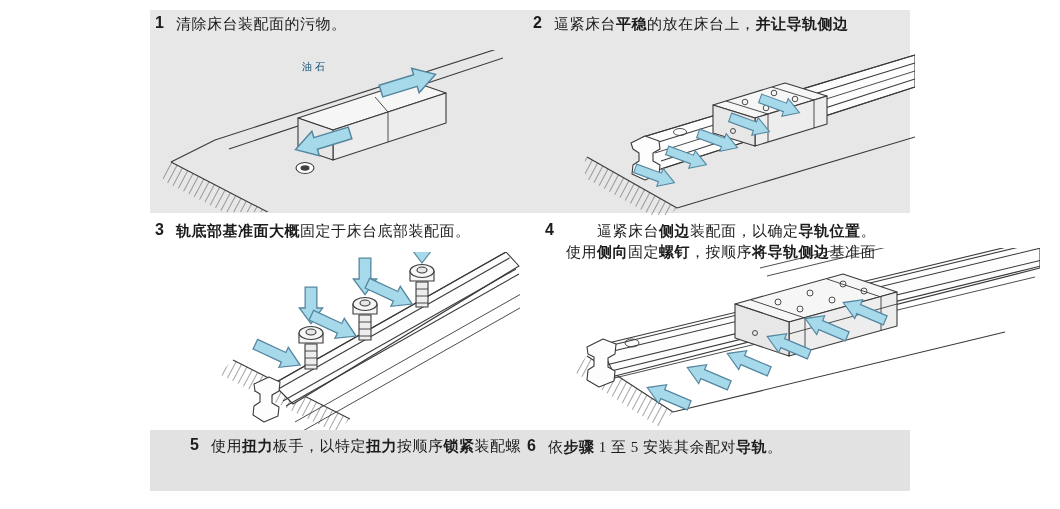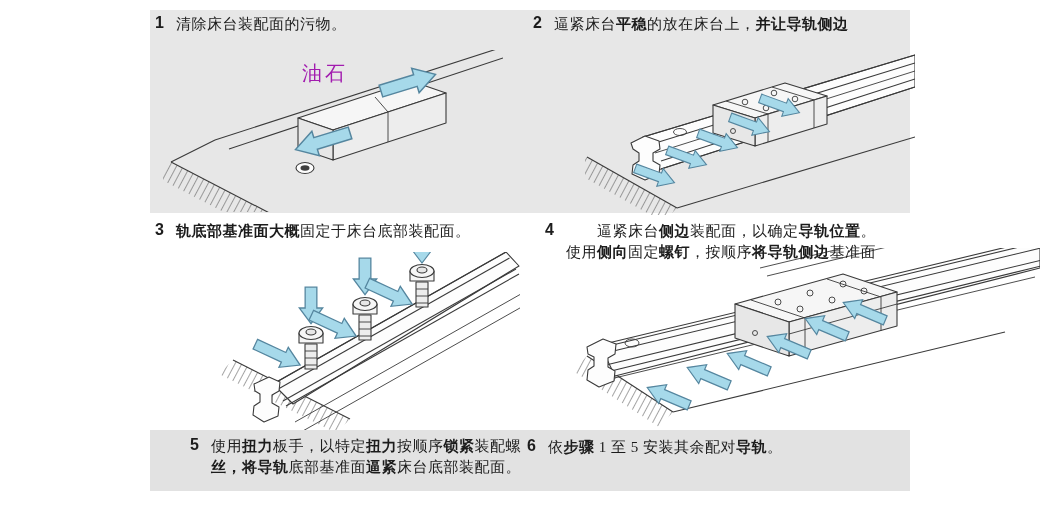--- a/index.html
+++ b/index.html
@@ -15,21 +15,21 @@
   .step .ln .b{font-weight:bold;}
   #step5 .ln:nth-child(2){margin-left:-17px;}
   .illus{position:absolute;}
   .illus line,.illus polygon,.illus path,.illus ellipse,.illus rect,.illus circle{
       stroke:var(--line-color,#3a3a3a);stroke-width:1.1;fill:none;stroke-linejoin:round;}
   .illus .f{fill:#f6f6f6}.illus .f2{fill:#ededed}.illus .f3{fill:#e7e7e7}.illus .w{fill:#fdfdfd}
   .illus .dk{fill:#3f3f3f;stroke:none}
   .illus .hb{fill:url(#hatch);stroke:none}
   .illus .thin{stroke-width:0.9}
   .arr{fill:var(--arrow-fill,#a6d9ea);stroke:var(--arrow-stroke,#55869f);stroke-width:1;}
-  .flabel{position:absolute;font-size:20px;letter-spacing:3px;color:#a21caf;}
+  .flabel{position:absolute;font-size:10px;letter-spacing:3px;color:#0c4a6e;}
 </style>
 </head>
 <body>
 
 <svg width="0" height="0" style="position:absolute" aria-hidden="true">
   <defs>
     <pattern id="hatch" patternUnits="userSpaceOnUse" width="6" height="6" patternTransform="rotate(28)">
       <line x1="0" y1="0" x2="0" y2="6" stroke="#4a4a4a" stroke-width="1"></line>
     </pattern>
     <g id="arr">
@@ -236,21 +236,20 @@
           <div class="ln"><span>使用</span><span class="b">侧向</span><span>固定</span><span class="b">螺钉</span><span>，按顺序</span><span class="b">将导轨侧边</span><span>基准面</span></div>
         </div>
     </div>
   </section>
 
   <section class="panel panel-bottom">
     <div class="step" id="step5" style="left:40px;top:6px">
       <span class="num">5</span>
       <div class="txt">
           <div class="ln"><span>使用</span><span class="b">扭力</span><span>板手，以特定</span><span class="b">扭力</span><span>按顺序</span><span class="b">锁紧</span><span>装配螺</span></div>
-          <div class="ln"><span class="b">丝，将导轨</span><span>底部基准面</span><span class="b">逼紧</span><span>床台底部装配面。</span></div>
         </div>
     </div>
     <div class="step" id="step6" style="left:377px;top:7px">
       <span class="num">6</span>
       <div class="txt">
           <div class="ln"><span>依</span><span class="b">步骤</span><span> 1 至 5 安装其余配对</span><span class="b">导轨</span><span>。</span></div>
         </div>
     </div>
   </section>
 

